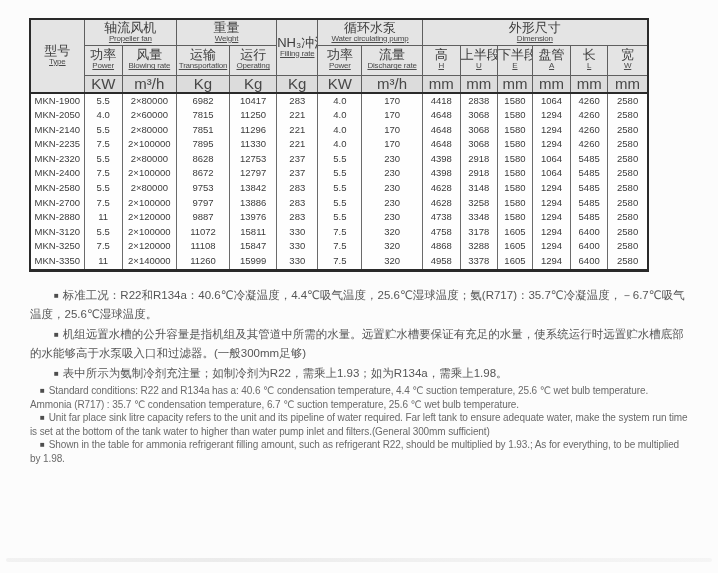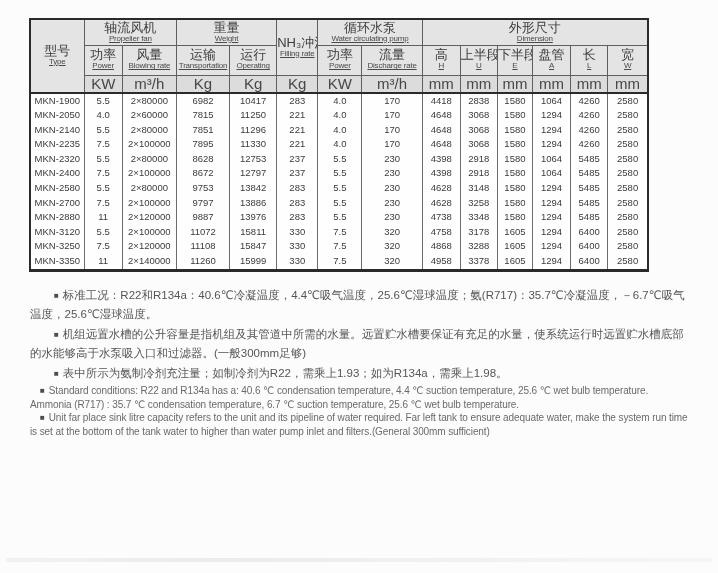--- a/index.html
+++ b/index.html
@@ -373,16 +373,17 @@
 
 <div class="notes">
   <div class="cn">
     <p class="bullet-p"><span class="bullet-glyph">■</span><span>标准工况：R22和R134a：40.6℃冷凝温度，4.4℃吸气温度，25.6℃湿球温度；氨(R717)：35.7℃冷凝温度，－6.7℃吸气温度，25.6℃湿球温度。</span></p>
     <p class="bullet-p"><span class="bullet-glyph">■</span><span>机组远置水槽的公升容量是指机组及其管道中所需的水量。远置贮水槽要保证有充足的水量，使系统运行时远置贮水槽底部的水能够高于水泵吸入口和过滤器。(一般300mm足够)</span></p>
     <p class="bullet-p"><span class="bullet-glyph">■</span><span>表中所示为氨制冷剂充注量；如制冷剂为R22，需乘上1.93；如为R134a，需乘上1.98。</span></p>
   </div>
   <div class="en-block">
     <p class="bullet-p"><span class="bullet-glyph">■</span><span>Standard conditions: R22 and R134a has a: 40.6 ℃ condensation temperature, 4.4 ℃ suction temperature, 25.6 ℃ wet bulb temperature. Ammonia (R717) : 35.7 ℃ condensation temperature, 6.7 ℃ suction temperature, 25.6 ℃ wet bulb temperature.</span></p>
     <p class="bullet-p"><span class="bullet-glyph">■</span><span>Unit far place sink litre capacity refers to the unit and its pipeline of water required. Far left tank to ensure adequate water, make the system run time is set at the bottom of the tank water to higher than water pump inlet and filters.(General 300mm sufficient)</span></p>
+    <p class="bullet-p"><span class="bullet-glyph">■</span><span>Shown in the table for ammonia refrigerant filling amount, such as refrigerant R22, should be multiplied by 1.93.; As for everything, to be multiplied by 1.98.</span></p>
   </div>
 </div>
 
 <div class="scan-smudge"></div>
 
 </body></html>

